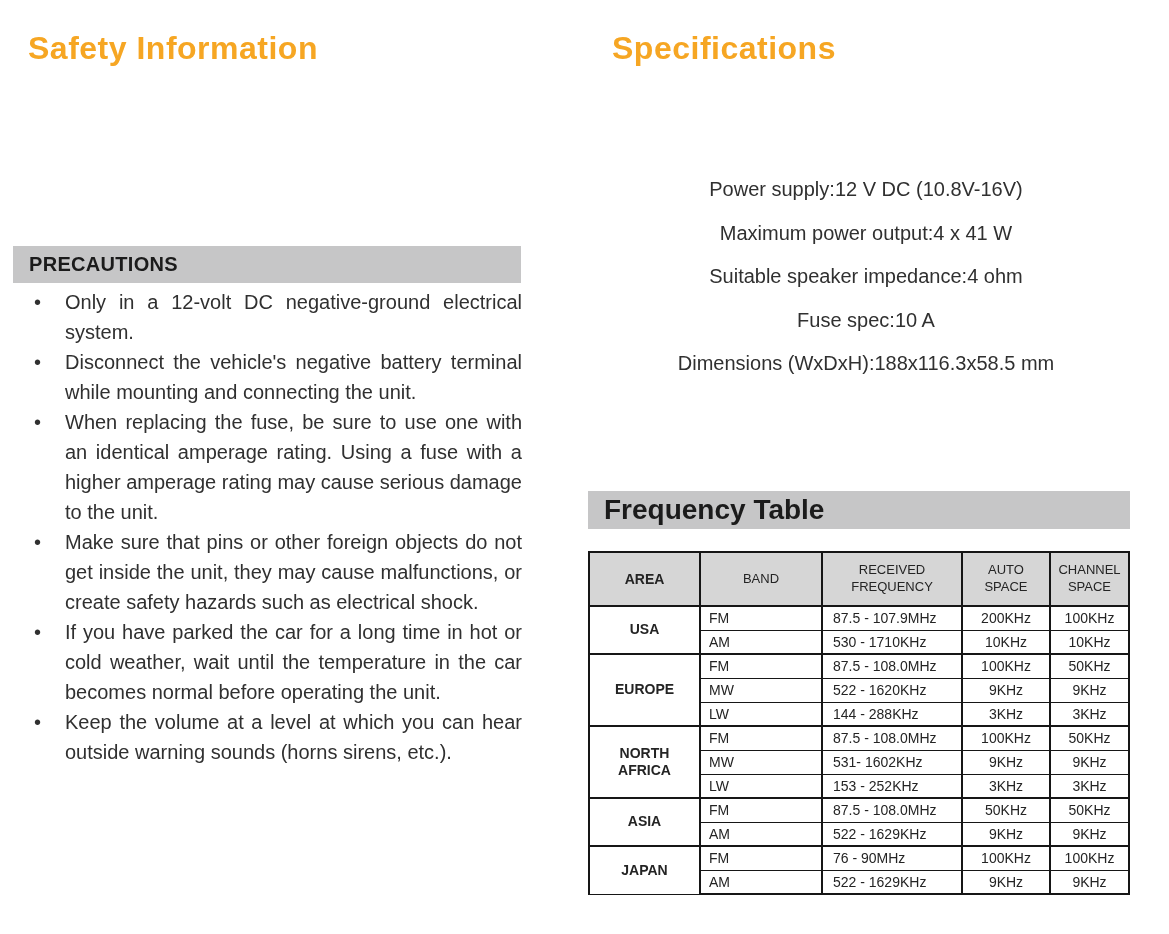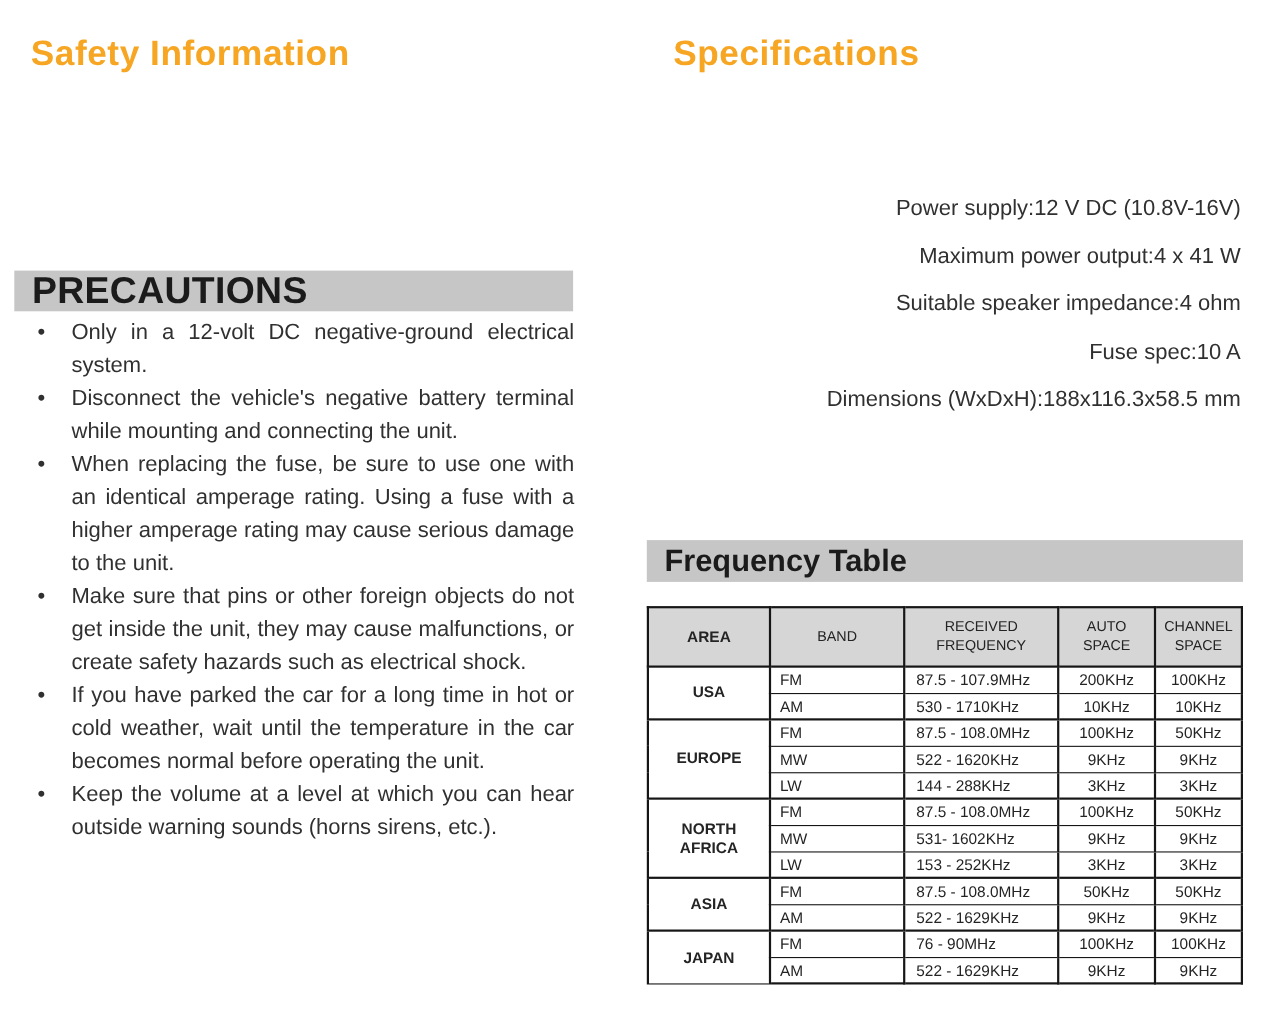--- a/index.html
+++ b/index.html
@@ -33,21 +33,21 @@
     position:absolute;left:28px;top:143px;width:494px;
     font-size:20px;line-height:30px;text-align:justify;
   }
   .bar{
     position:absolute;background:var(--bar);
     display:flex;align-items:center;
     font-weight:bold;color:#1b1b1b;
   }
   .bar-precautions{
     left:13px;top:246px;width:508px;height:37px;
-    padding-left:16px;font-size:34px;letter-spacing:0.3px;
+    padding-left:16px;font-size:20px;letter-spacing:0.3px;
   }
   .bullets{
     position:absolute;left:28px;top:287px;width:494px;
     list-style:none;
   }
   .bullets li{
     position:relative;
     padding-left:37px;
     font-size:20px;line-height:30px;text-align:justify;
   }
@@ -58,21 +58,21 @@
 
   
   .bar-general{
     left:588px;top:130px;width:542px;height:37px;
     padding-left:16px;font-size:24px;
   }
   .specs{
     position:absolute;left:588px;top:168px;width:542px;
   }
   .spec-row{
-    display:flex;justify-content:flex-end;align-items:center;
+    display:flex;justify-content:center;align-items:center;
     height:43.5px;
     font-size:20px;
     padding:0 2px 0 16px;
   }
   .bar-frequency{
     left:588px;top:491px;width:542px;height:38px;
     padding-left:16px;font-size:28px;
   }
   table.freq{
     position:absolute;left:588px;top:551px;width:540px;

